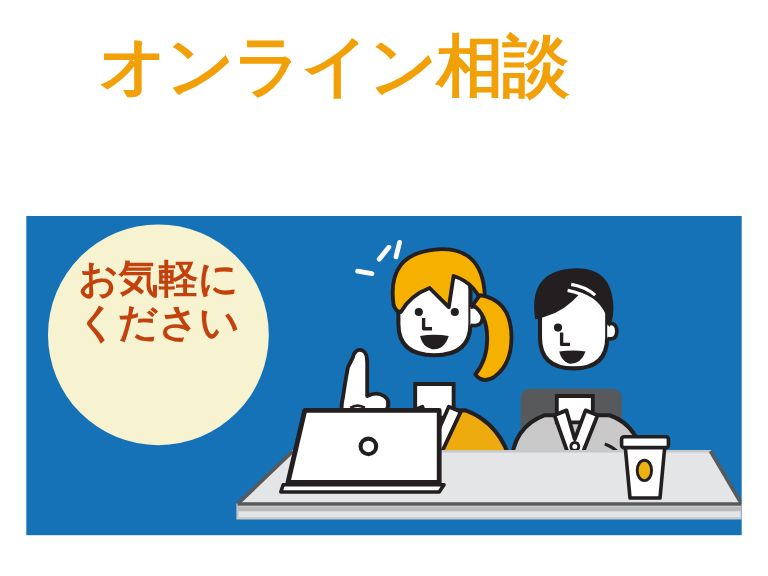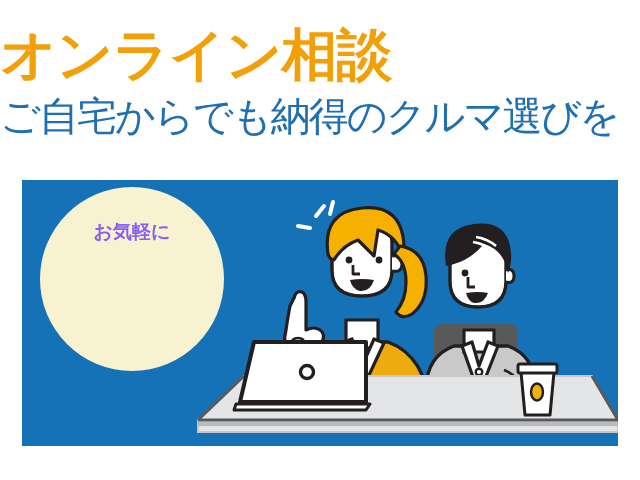--- a/index.html
+++ b/index.html
@@ -22,21 +22,21 @@
     height: 480px;
     background: #ffffff;
   }
 
   
   .headline-area {
     position: absolute;
     left: 0;
     top: 24px;
     width: 556px;
-    text-align: left;
+    text-align: center;
   }
 
   .title {
     font-size: 56px;
     line-height: 62px;
     font-weight: bold;
     color: #f2a007;
     letter-spacing: -1px;
     white-space: nowrap;
     margin: 0;
@@ -73,22 +73,22 @@
     border-radius: 50%;
     background: #f7f3d0;
     z-index: 6;
   }
   .bubble-text {
     position: absolute;
     left: 0;
     top: 26px;
     width: 184px;
     text-align: center;
-    color: #8b5cf6;
-    font-size: 19px;
+    color: #c2410c;
+    font-size: 33px;
     line-height: 37px;
     font-weight: bold;
     letter-spacing: 0px;
   }
   .bubble-line { display: block; white-space: nowrap; }
 
   
   .illus {
     position: absolute;
     left: 0; top: 0;
@@ -98,21 +98,20 @@
   }
   .illus svg { display: block; }
 </style>
 </head>
 <body>
 
 <div id="banner">
 
   <div class="headline-area">
     <div class="title">オンライン相談</div>
-    <div class="subtitle">ご自宅からでも納得のクルマ選びを</div>
   </div>
 
   <div class="panel">
 
     <div class="illus">
       <svg width="596" height="266" viewBox="0 0 596 266" xmlns="http://www.w3.org/2000/svg">
 
         <rect x="0" y="0" width="596" height="266" fill="#1572b6"></rect>
 
         <g>
@@ -207,17 +206,18 @@
           <rect x="496" y="184" width="39" height="9" rx="2" fill="#ffffff" stroke="#231f20" stroke-width="3"></rect>
           <ellipse cx="515" cy="212" rx="6" ry="8.5" fill="#edb20f" stroke="#231f20" stroke-width="2.4"></ellipse>
         </g>
 
       </svg>
     </div>
 
     <div class="bubble">
       <div class="bubble-text">
         <span class="bubble-line">お気軽に</span>
+        <span class="bubble-line">ください</span>
       </div>
     </div>
 
   </div>
 </div>
 
 </body></html>

